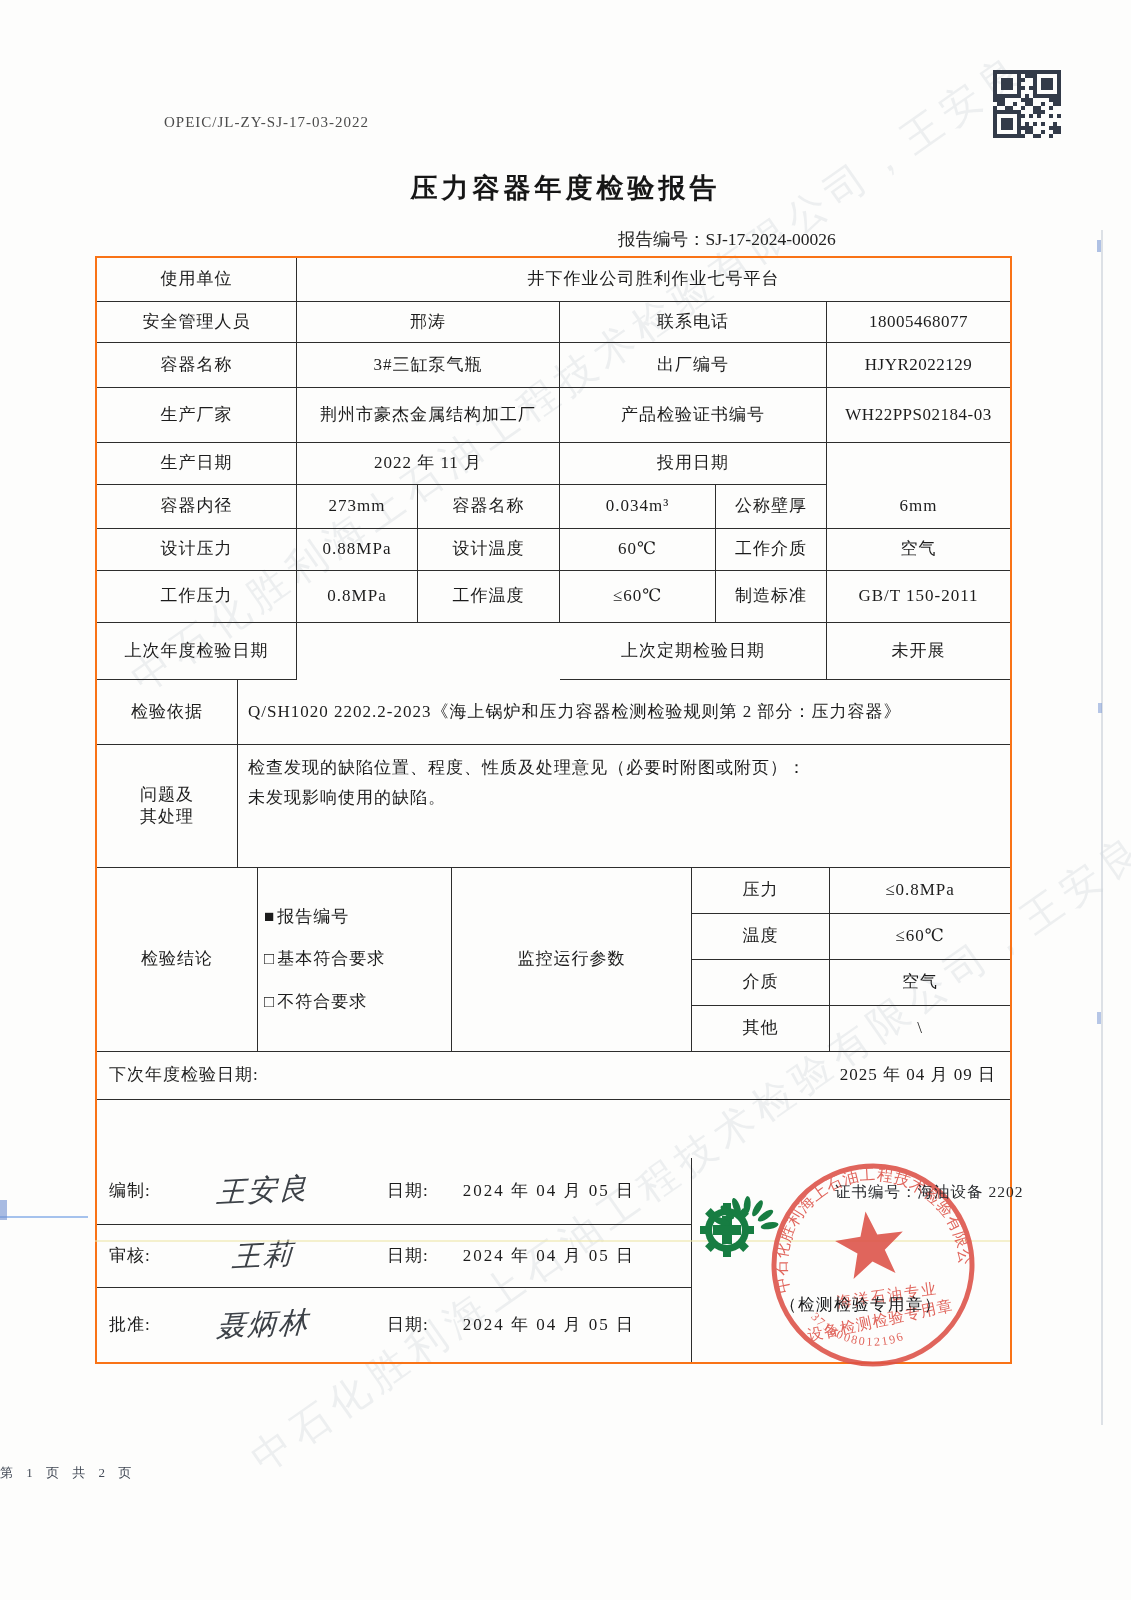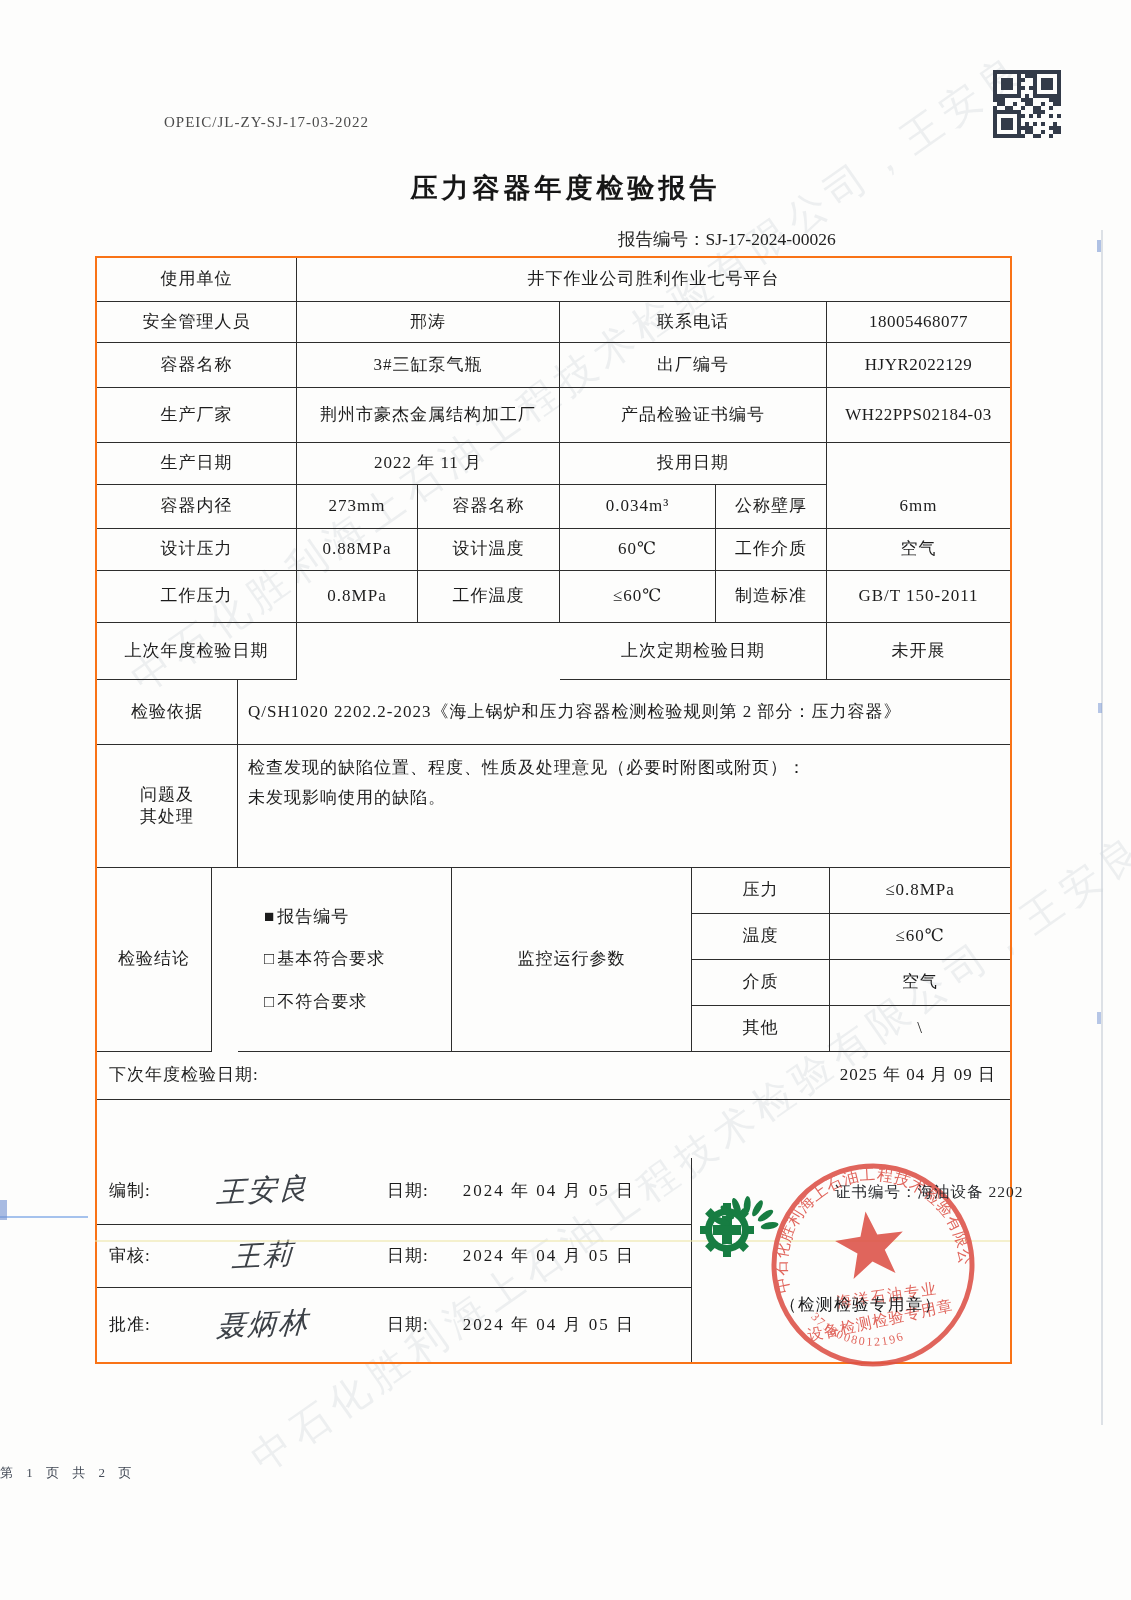--- a/index.html
+++ b/index.html
@@ -291,21 +291,21 @@
     <div class="c" style="left:0;top:422px;width:141px;height:65px">检验依据</div>
     <div class="c er left" style="left:141px;top:422px;width:772px;height:65px;padding-left:10px">Q/SH1020 2202.2-2023《海上锅炉和压力容器检测检验规则第 2 部分：压力容器》</div>
 
     <div class="c pre" style="left:0;top:487px;width:141px;height:123px">问题及
 其处理</div>
     <div class="c er left top" style="left:141px;top:487px;width:772px;height:123px;padding:12px 10px;display:block">
       <div style="margin-bottom:8px">检查发现的缺陷位置、程度、性质及处理意见（必要时附图或附页）：</div>
       <div>未发现影响使用的缺陷。</div>
     </div>
 
-    <div class="c" style="left:0;top:610px;width:115px;height:184px">检验结论</div>
+    <div class="c" style="left:0;top:610px;width:161px;height:184px">检验结论</div>
     <div class="c opts" style="left:141px;top:610px;width:214px;height:184px">
       <div class="opt">
         <span class="mark">■</span>
         <span>报告编号</span>
       </div>
       <div class="opt">
         <span class="mark">□</span>
         <span>基本符合要求</span>
       </div>
       <div class="opt">

